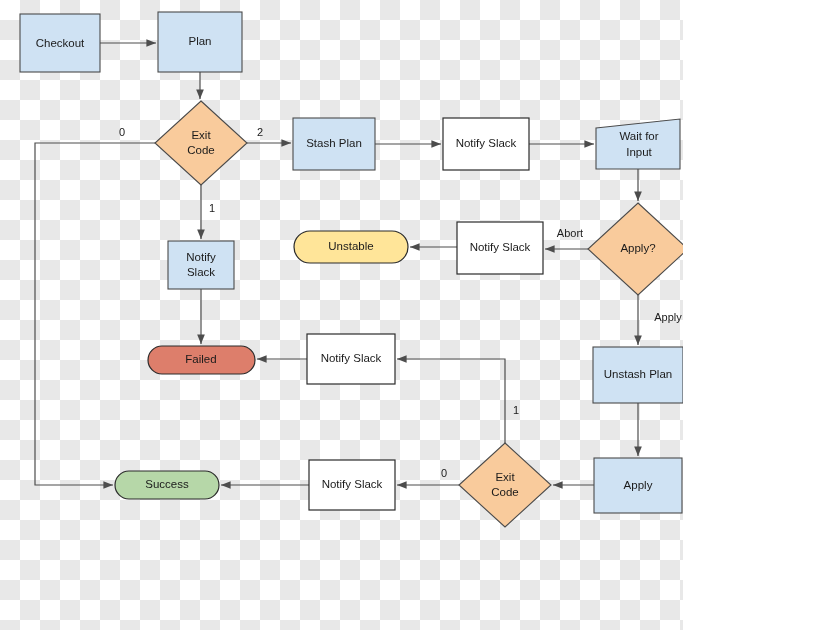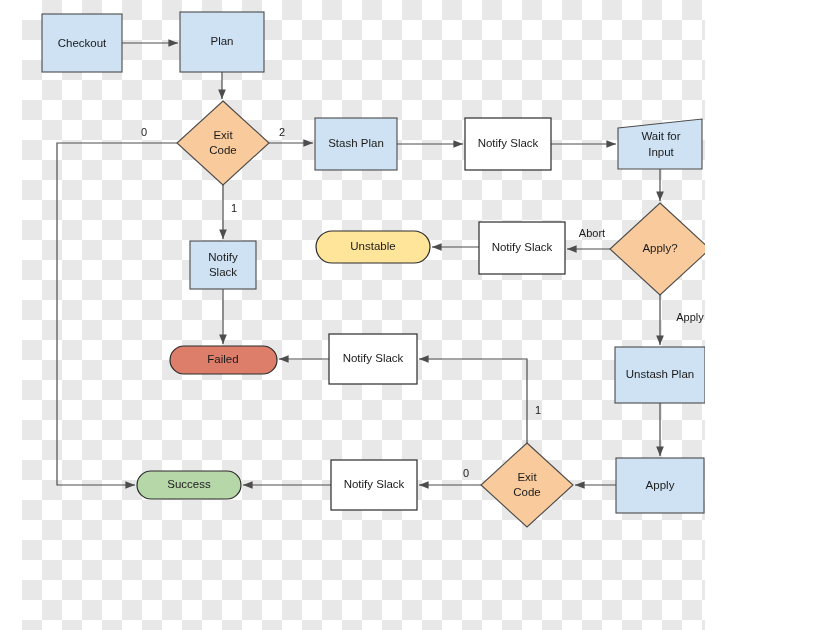--- a/index.html
+++ b/index.html
@@ -16,21 +16,20 @@
     width: 683px;
     height: 630px;
     overflow: hidden;
     
     background-color: #ffffff;
     background-image:
       linear-gradient(45deg, #e8e8e8 25%, transparent 25%, transparent 75%, #e8e8e8 75%),
       linear-gradient(45deg, #e8e8e8 25%, transparent 25%, transparent 75%, #e8e8e8 75%);
     background-size: 40px 40px;
     background-position: 0 0, 20px 20px;
-    margin-left: 22px;
   }
   #diagram {
     position: absolute;
     left: 0;
     top: 0;
     width: 840px;
     height: 630px;
   }
   .node-label {
     font-family: "Liberation Sans", sans-serif;

